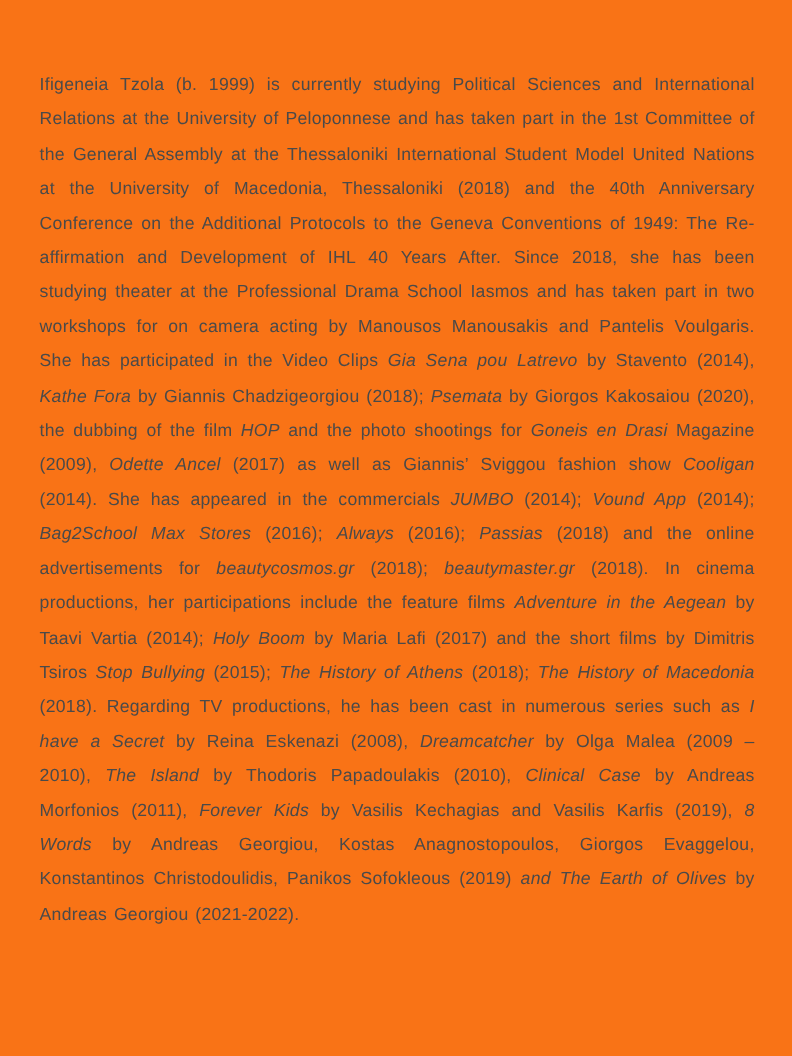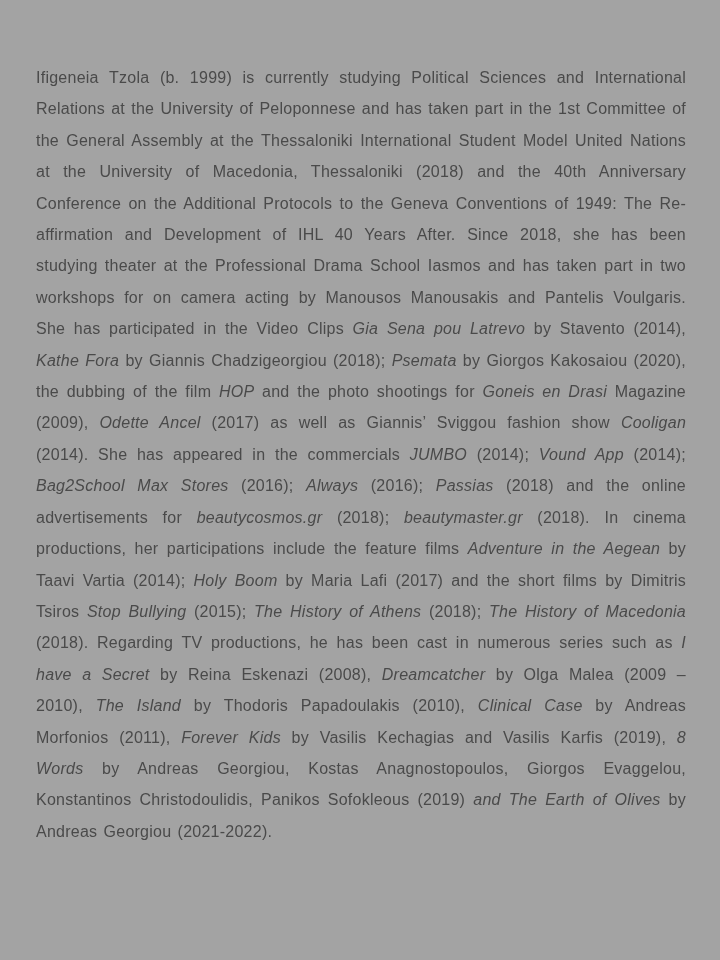--- a/index.html
+++ b/index.html
@@ -27,15 +27,15 @@
     text-align: justify;
     text-justify: inter-word;
   }
   .bio .run-italic {
     font-style: italic;
   }
 </style>
 </head>
 <body>
 
-<div class="page" style="background: #a3a3a3;">
+<div class="page" style="background: #f97316;">
   <p class="bio" style="color: rgb(74, 74, 74);"><span class="run-regular">Ifigeneia Tzola (b. 1999) is currently studying Political Sciences and International Relations at the University of Peloponnese and has taken part in the 1st Committee of the General Assembly at the Thessaloniki International Student Model United Nations at the University of Macedonia, Thessaloniki (2018) and the 40th Anniversary Conference on the Additional Protocols to the Geneva Conventions of 1949: The Re-affirmation and Development of IHL 40 Years After. Since 2018, she has been studying theater at the Professional Drama School Iasmos and has taken part in two workshops for on camera acting by Manousos Manousakis and Pantelis Voulgaris. She has participated in the Video Clips </span><span class="run-italic">Gia Sena pou Latrevo</span><span class="run-regular"> by Stavento (2014), </span><span class="run-italic">Kathe Fora</span><span class="run-regular"> by Giannis Chadzigeorgiou (2018); </span><span class="run-italic">Psemata</span><span class="run-regular"> by Giorgos Kakosaiou (2020), the dubbing of the film </span><span class="run-italic">HOP</span><span class="run-regular"> and the photo shootings for </span><span class="run-italic">Goneis en Drasi</span><span class="run-regular"> Magazine (2009), </span><span class="run-italic">Odette Ancel</span><span class="run-regular"> (2017) as well as Giannis’ Sviggou fashion show </span><span class="run-italic">Cooligan</span><span class="run-regular"> (2014).  She has appeared in the commercials </span><span class="run-italic">JUMBO</span><span class="run-regular"> (2014); </span><span class="run-italic">Vound App</span><span class="run-regular"> (2014); </span><span class="run-italic">Bag2School Max Stores</span><span class="run-regular"> (2016); </span><span class="run-italic">Always</span><span class="run-regular"> (2016); </span><span class="run-italic">Passias</span><span class="run-regular"> (2018) and the online advertisements for </span><span class="run-italic">beautycosmos.gr</span><span class="run-regular"> (2018); </span><span class="run-italic">beautymaster.gr</span><span class="run-regular"> (2018). In cinema productions, her participations include the feature films </span><span class="run-italic">Adventure in the Aegean</span><span class="run-regular"> by Taavi Vartia (2014); </span><span class="run-italic">Holy Boom</span><span class="run-regular"> by Maria Lafi (2017) and the short films by Dimitris Tsiros </span><span class="run-italic">Stop Bullying</span><span class="run-regular"> (2015); </span><span class="run-italic">The History of Athens</span><span class="run-regular"> (2018); </span><span class="run-italic">The History of Macedonia</span><span class="run-regular"> (2018). Regarding TV productions, he has been cast in numerous series such as </span><span class="run-italic">I have a Secret</span><span class="run-regular"> by Reina Eskenazi (2008), </span><span class="run-italic">Dreamcatcher</span><span class="run-regular"> by Olga Malea (2009 – 2010), </span><span class="run-italic">The Island</span><span class="run-regular"> by Thodoris Papadoulakis (2010), </span><span class="run-italic">Clinical Case</span><span class="run-regular"> by Andreas Morfonios (2011), </span><span class="run-italic">Forever Kids</span><span class="run-regular"> by Vasilis Kechagias and Vasilis Karfis (2019), </span><span class="run-italic">8 Words</span><span class="run-regular"> by Andreas Georgiou, Kostas Anagnostopoulos, Giorgos Evaggelou, Konstantinos Christodoulidis, Panikos Sofokleous (2019) </span><span class="run-italic">and The Earth of Olives</span><span class="run-regular"> by Andreas Georgiou (2021-2022).</span></p>
 </div>
 
 </body></html>

